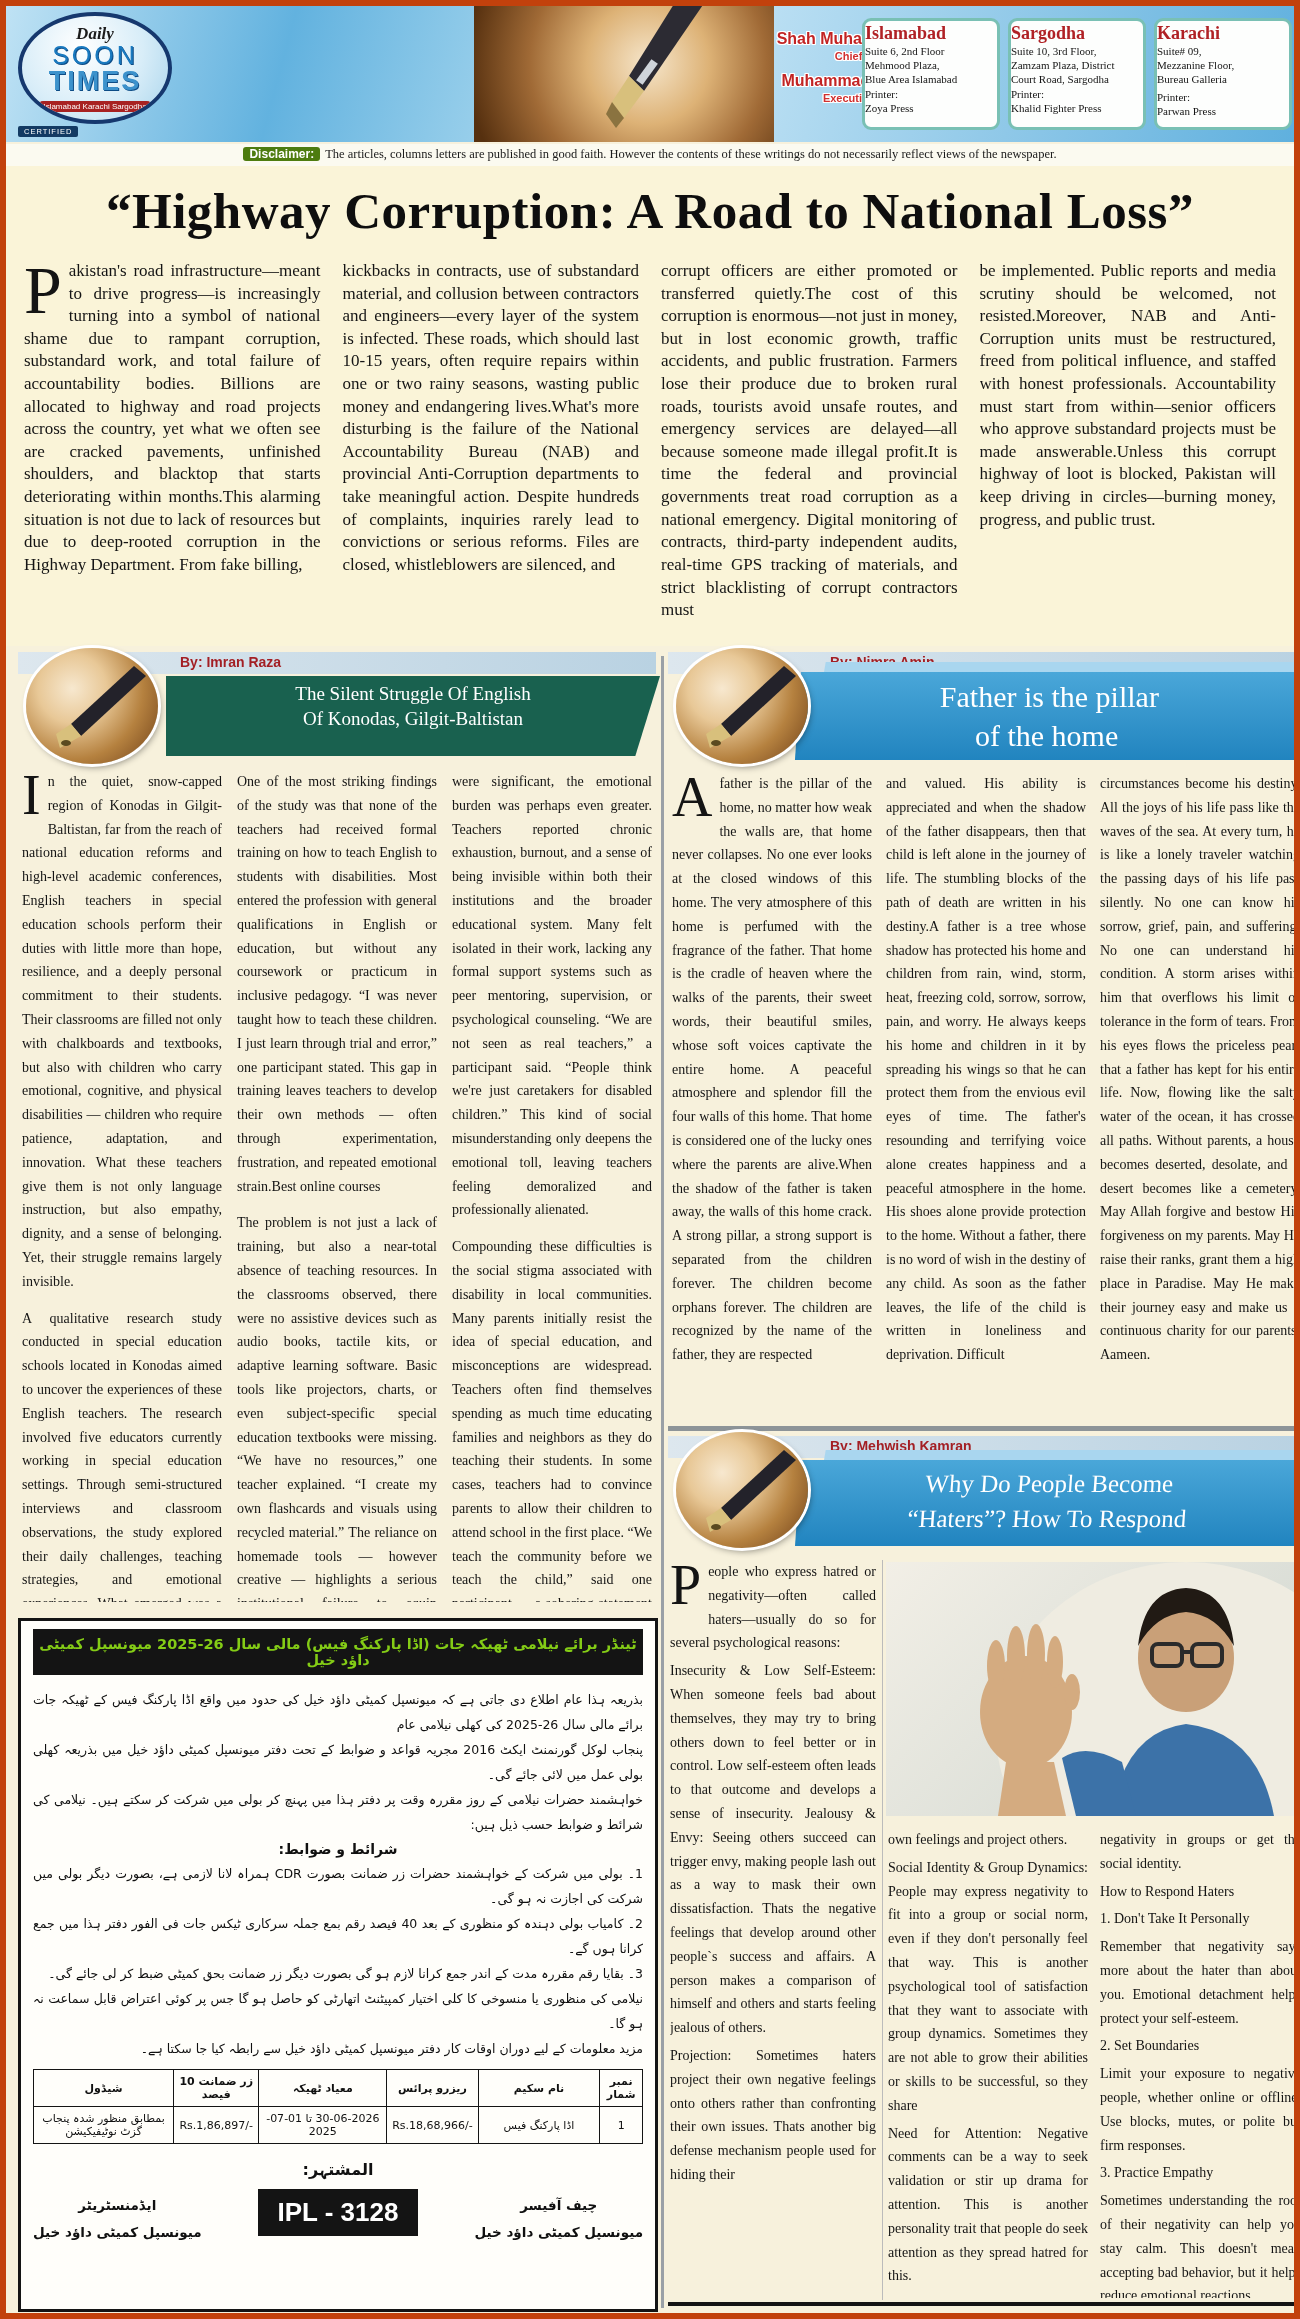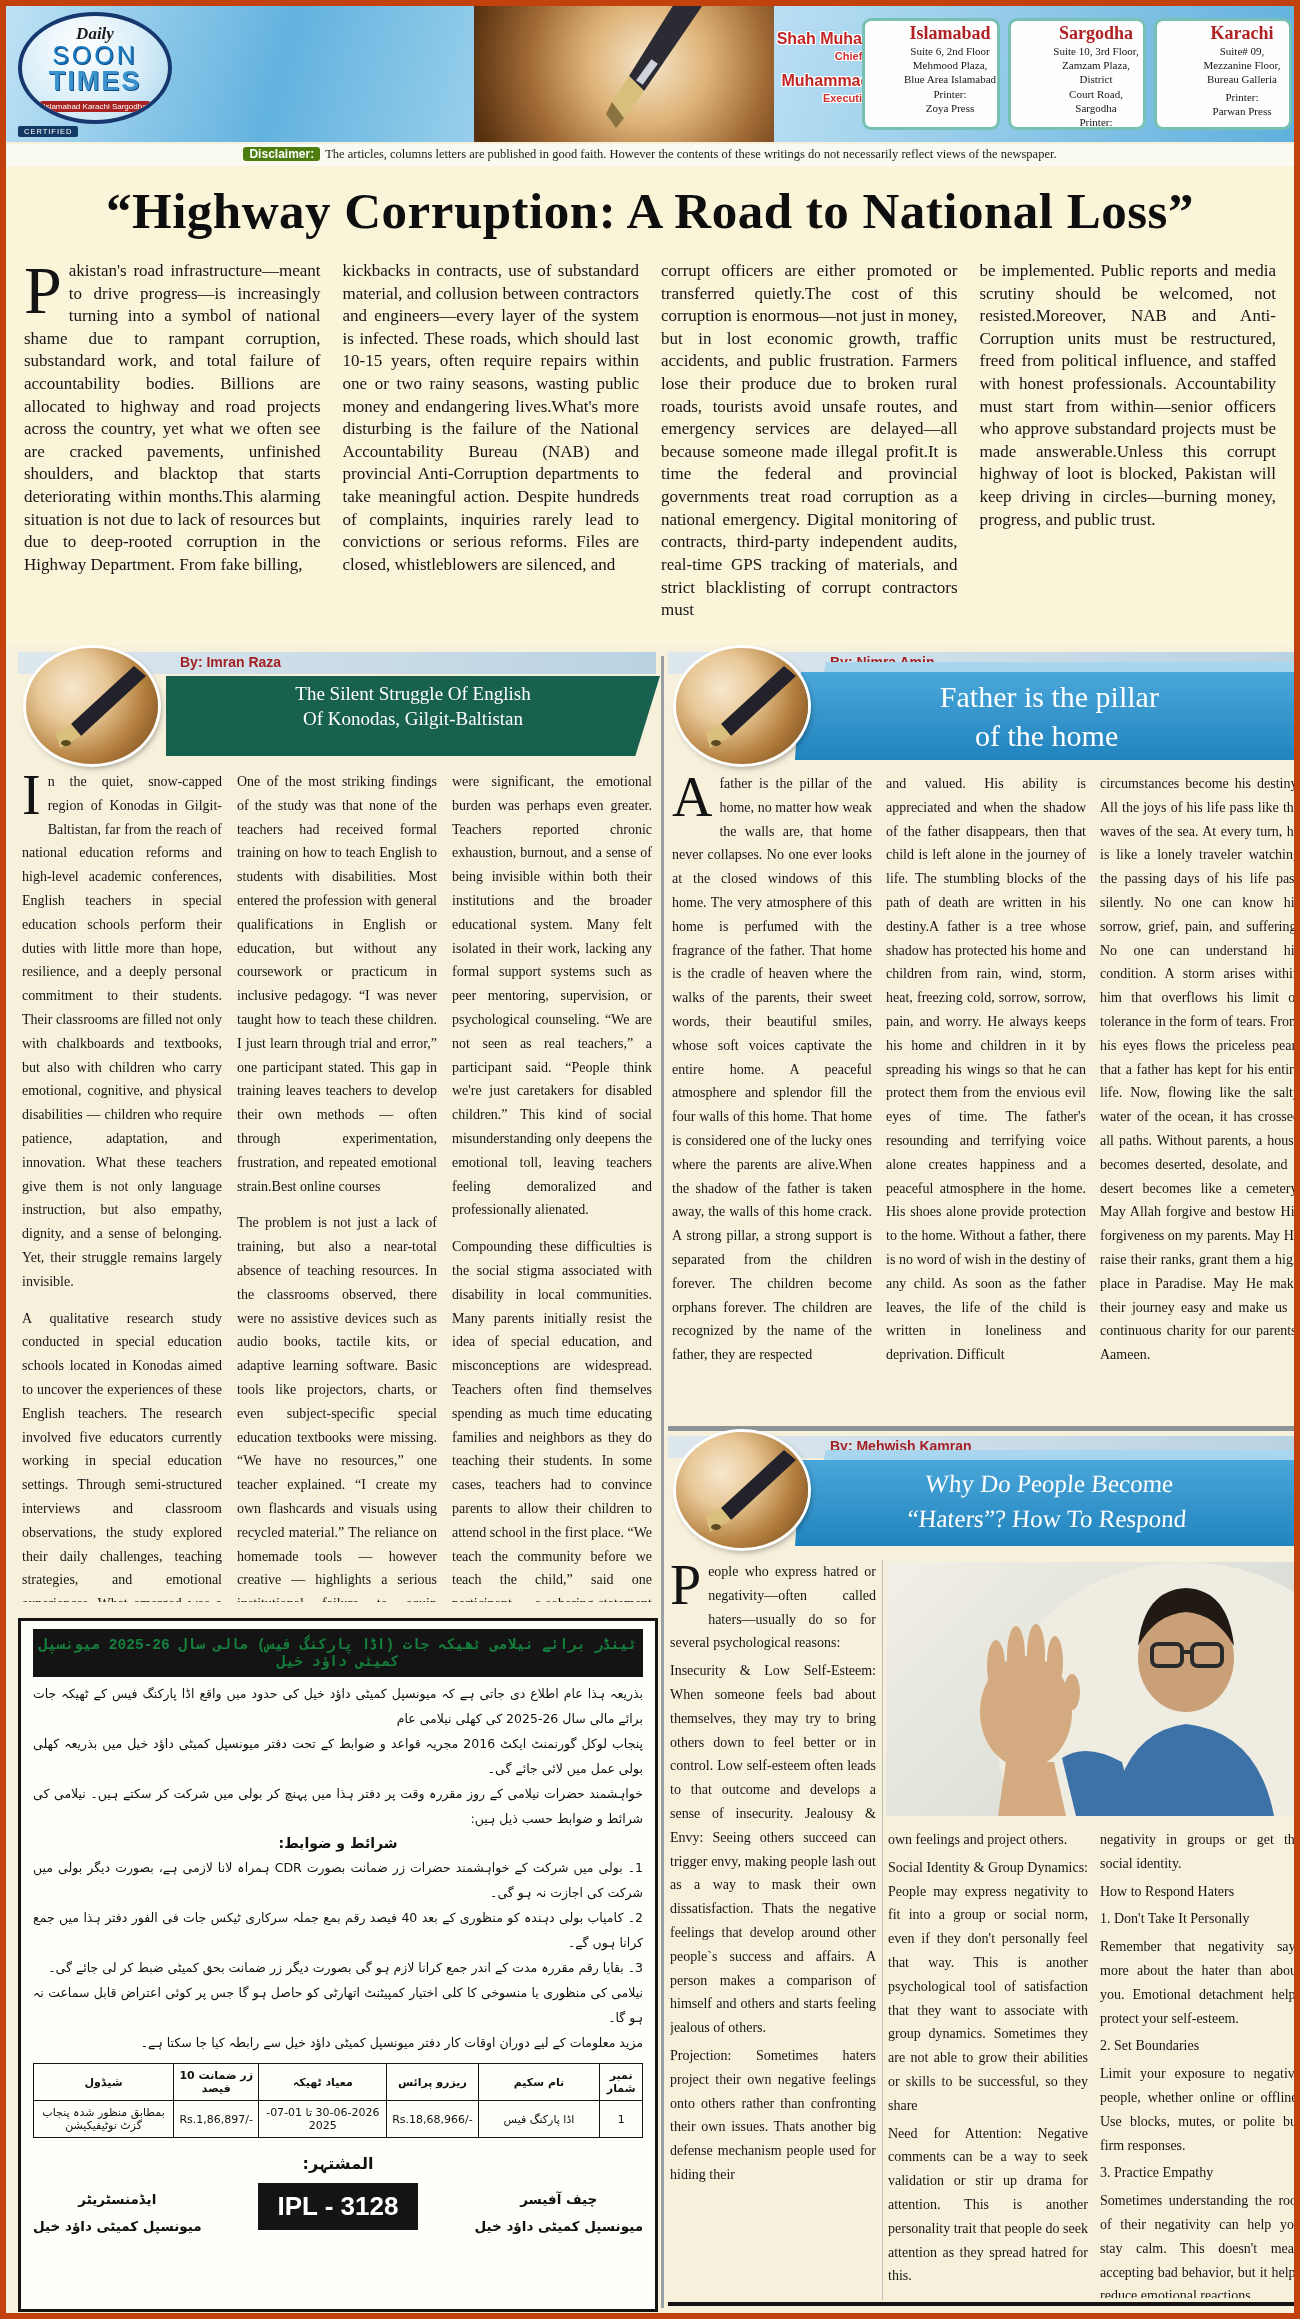--- a/index.html
+++ b/index.html
@@ -31,21 +31,21 @@
   .sec-title .l2{font-size:45px;line-height:1.0;}
   .outline-w{text-shadow:-2px -2px 0 #fff,2px -2px 0 #fff,-2px 2px 0 #fff,2px 2px 0 #fff,
     -2px 0 0 #fff,2px 0 0 #fff,0 -2px 0 #fff,0 2px 0 #fff,0 0 6px rgba(60,100,150,.5);}
   .outline-w1{text-shadow:-1px -1px 0 #fff,1px -1px 0 #fff,-1px 1px 0 #fff,1px 1px 0 #fff,
     -1px 0 0 #fff,1px 0 0 #fff,0 -1px 0 #fff,0 1px 0 #fff;}
   .editors{position:absolute;left:762px;top:24px;width:196px;text-align:center;
     font-family:"Liberation Sans",sans-serif;}
   .ed-name{font-size:16px;font-weight:bold;color:#c22424;}
   .ed-role{font-size:11px;font-weight:bold;color:#d03030;margin:2px 0 10px;}
   .office{position:absolute;top:12px;width:138px;height:112px;background:#fdfefd;
-    border:3px solid #79c0b4;border-radius:9px;box-sizing:border-box;text-align:center;padding-top:2px;overflow:hidden;padding-left:38px;}
+    border:3px solid #79c0b4;border-radius:9px;box-sizing:border-box;text-align:left;padding-top:2px;overflow:hidden;}
   .office .city{font-size:18px;font-weight:bold;color:#b02125;line-height:1.15;}
   .office .addr,.office .prn{font-size:11px;color:#151515;line-height:1.3;}
 
   
   .disclaimer{position:absolute;left:0;top:138px;width:1288px;height:22px;background:#fbfaf0;
     text-align:center;font-size:12.5px;color:#1a1a1a;padding-top:3px;box-sizing:border-box;}
   .disc-label{background:#4d7c0f;color:#fff;font-weight:bold;font-size:12px;
     padding:0 6px;border-radius:3px;margin-right:5px;font-family:"Liberation Sans",sans-serif;}
 
   
@@ -98,22 +98,22 @@
   .h-col1{position:absolute;left:2px;top:124px;width:206px;height:736px;}
   .h-col2{position:absolute;left:220px;top:392px;width:200px;height:470px;}
   .h-col3{position:absolute;left:432px;top:392px;width:201px;height:470px;}
   .h-col1 p,.h-col2 p,.h-col3 p{margin:0 0 4px;}
   .thin-v{position:absolute;left:214px;top:124px;width:1px;height:740px;background:#bbb;}
 
   
   .ad{position:absolute;left:12px;top:1612px;width:640px;height:694px;background:#fffefa;
     border:3px solid #141414;box-sizing:border-box;direction:rtl;
     font-family:"DejaVu Sans",sans-serif;padding:8px 12px;color:#101010;}
-  .ad-title{background:#141414;color:#15803d;text-align:center;font-size:14.5px;font-weight:bold;
-    padding:7px 4px;margin-bottom:4px;font-family:Liberation Mono, monospace;}
+  .ad-title{background:#141414;color:#84cc16;text-align:center;font-size:14.5px;font-weight:bold;
+    padding:7px 4px;margin-bottom:12px;}
   .ad-line{font-size:12.5px;line-height:2.0;text-align:justify;}
   .ad-terms-h{text-align:center;font-weight:bold;font-size:14px;margin:4px 0;}
   .ad-table{width:100%;border-collapse:collapse;margin-top:8px;font-size:11px;text-align:center;}
   .ad-table th,.ad-table td{border:1.5px solid #141414;padding:5px 3px;}
   .ltr{direction:ltr;}
   .ad-mushtahir{text-align:center;font-size:16px;font-weight:bold;margin:16px 0 4px;}
   .ad-sign-row{display:flex;justify-content:space-between;align-items:flex-end;margin-top:10px;}
   .sign{text-align:center;font-size:13.5px;font-weight:bold;line-height:2.0;}
   .ipl{background:#141414;color:#fff;font-family:"Liberation Sans",sans-serif;font-weight:bold;
     font-size:26px;padding:8px 20px;margin-bottom:10px;direction:ltr;}

